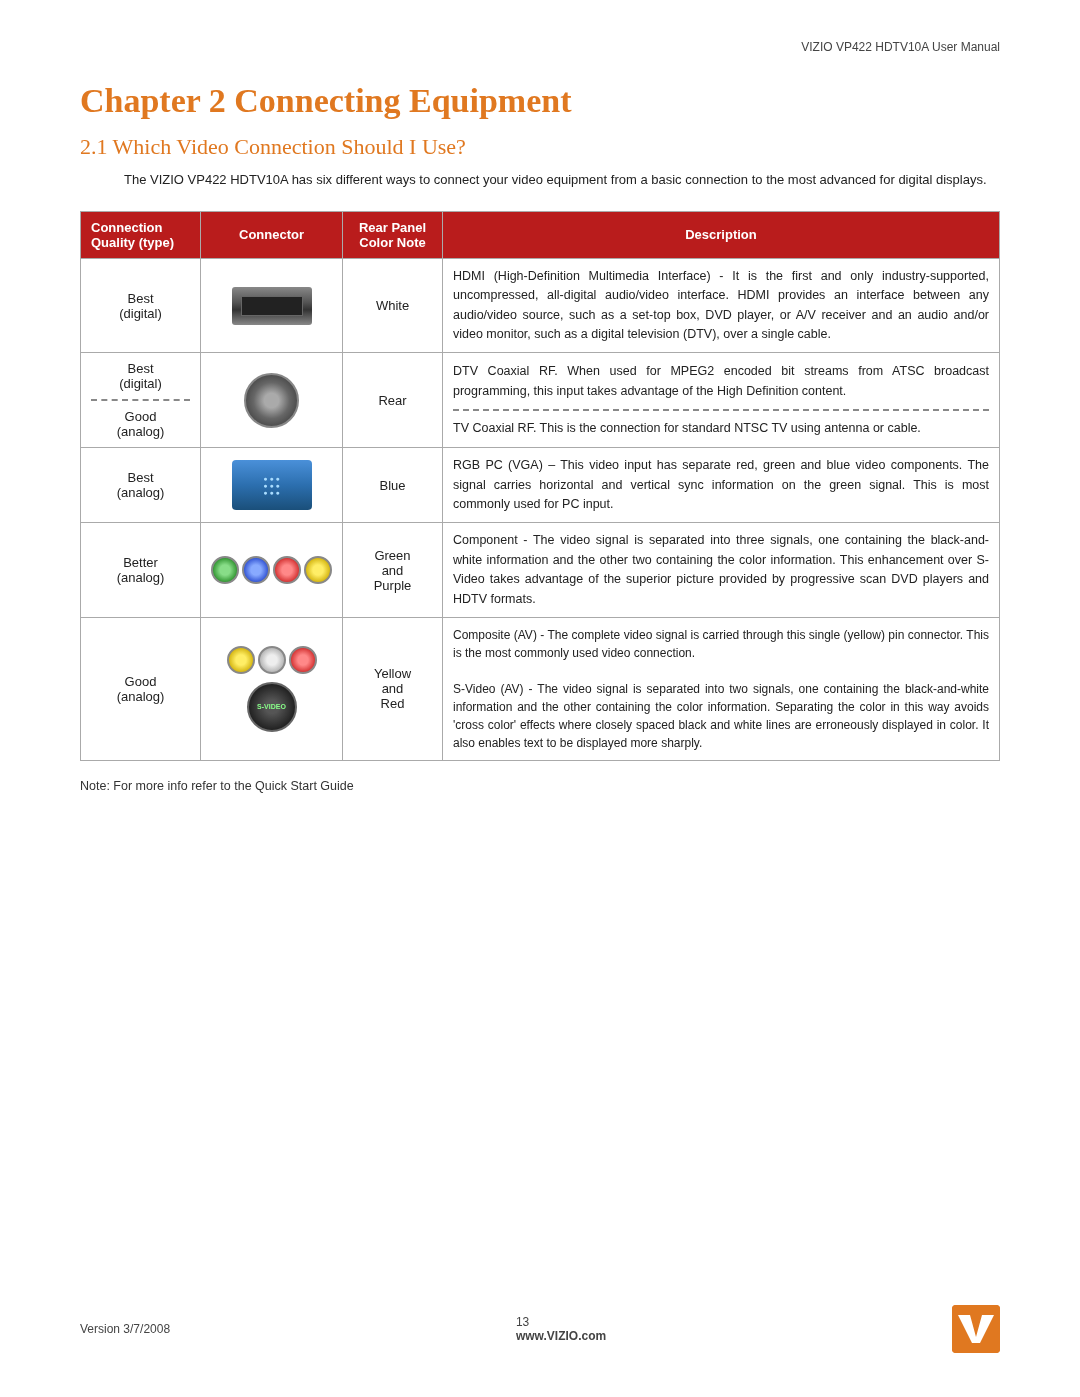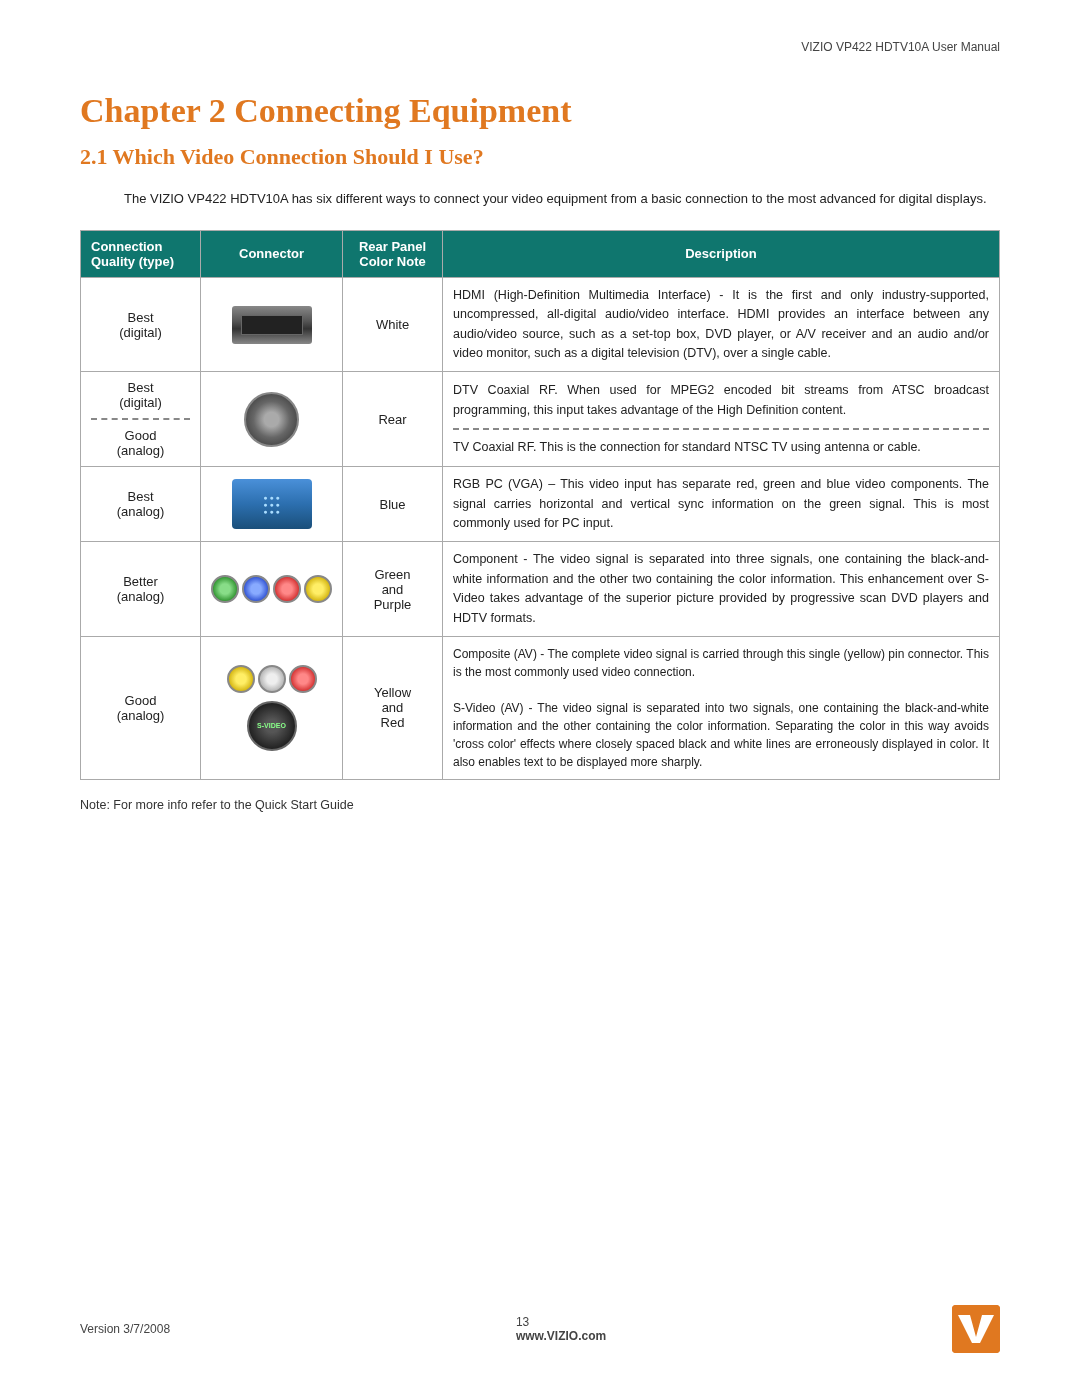--- a/index.html
+++ b/index.html
@@ -15,34 +15,34 @@
     .page {
       width: 1080px;
       min-height: 1397px;
       padding: 40px 80px 60px 80px;
       position: relative;
     }
     .header-right {
       text-align: right;
       font-size: 12px;
       color: #444;
-      margin-bottom: 38px;
+      margin-bottom: 28px;
     }
     .chapter-title {
       font-size: 34px;
       color: #e07820;
       font-weight: bold;
       margin-bottom: 14px;
       font-family: Liberation Serif, serif;
     }
     .section-title {
       font-size: 22px;
       color: #e07820;
-      font-weight: bold;
-      margin-bottom: 19px;
+      font-weight: normal;
+      margin-bottom: 10px;
       font-family: Georgia, serif;
     }
     .intro-text {
       font-size: 13px;
       color: #222;
       margin-bottom: 20px;
       line-height: 1.6;
       text-align: justify;
       margin-left: 44px;
     }
@@ -52,21 +52,21 @@
       border-collapse: collapse;
       border: 1.5px solid #aaa;
       margin-bottom: 18px;
     }
     .conn-table th, .conn-table td {
       border: 1.5px solid #aaa;
       vertical-align: middle;
       padding: 8px 10px;
     }
     .header-row th {
-      background: #0f766e;
+      background: #b91c1c;
       color: #fff;
       font-size: 13px;
       font-weight: bold;
       text-align: center;
     }
     .header-row th.quality {
       text-align: left;
     }
     .col-quality { width: 120px; text-align: center; font-size: 13px; }
     .col-connector { width: 140px; text-align: center; }

